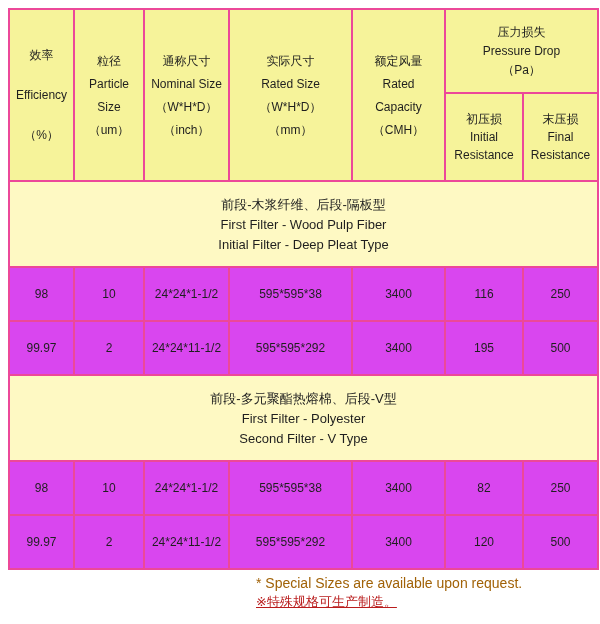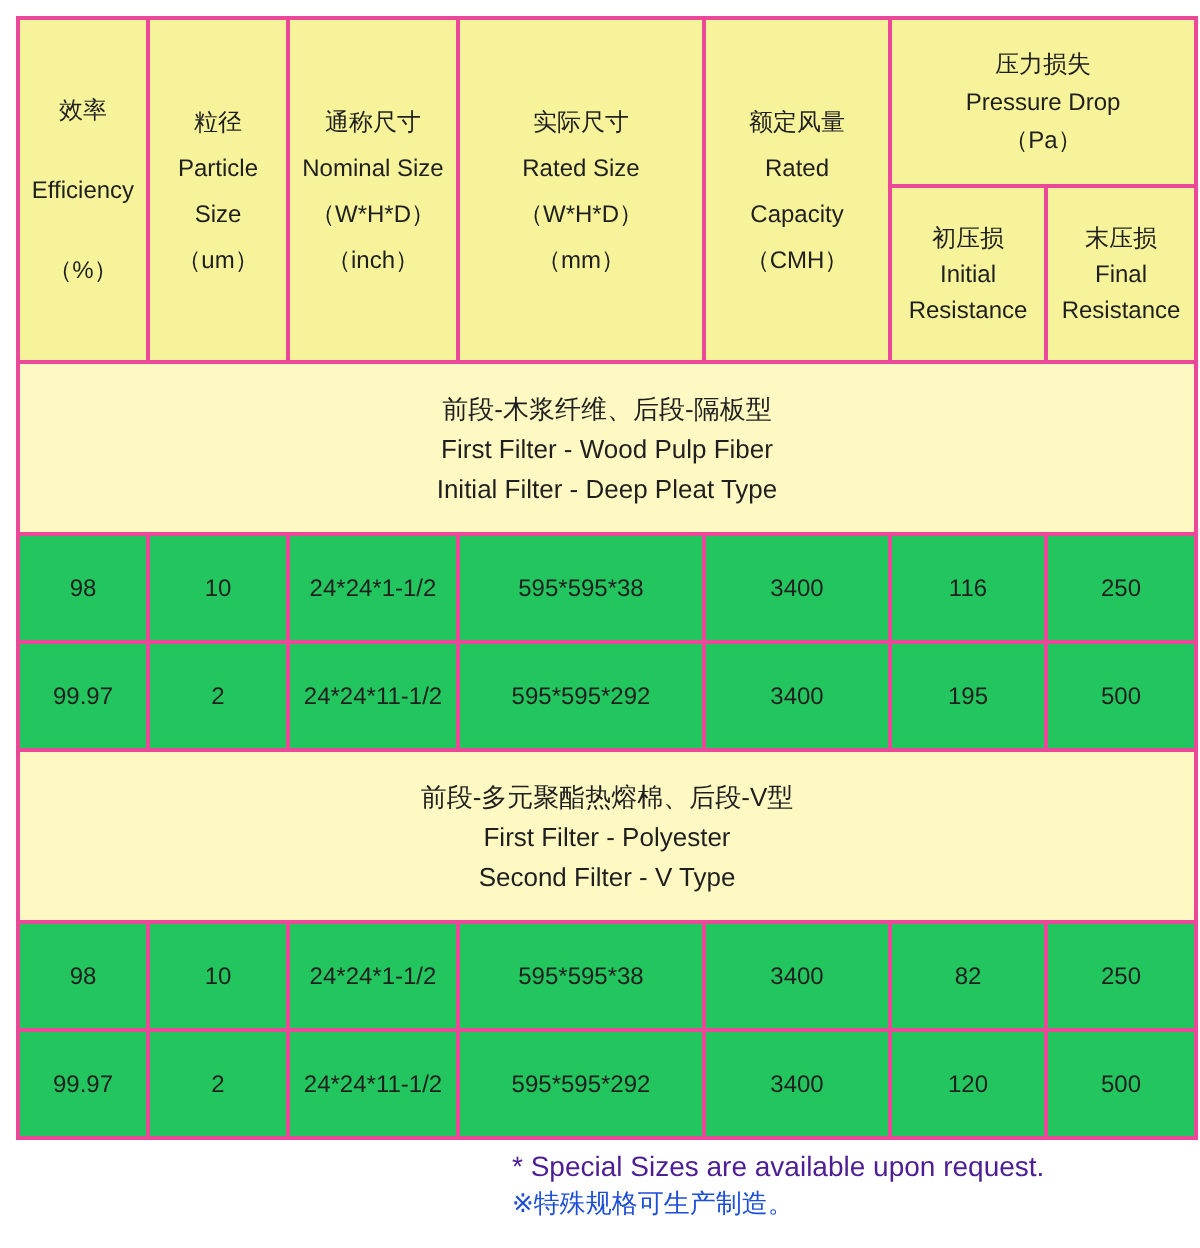--- a/index.html
+++ b/index.html
@@ -20,25 +20,25 @@
   tr.rA td{height:82px;}
   tr.rB td{height:86px;}
   .hl{font-size:12px;line-height:14px;margin:9px 0;}
   td.sp3 .hl{margin:26px 0;}
   td.ptop .hl{margin:5px 0;}
   td.psub .hl{margin:4px 0;}
   
   tr.band td{background:#fef9c3;height:84px;}
   .bl{font-size:13px;line-height:15px;margin:5px 0;}
   
-  tr.drow td{height:52px;background:#22c55e;font-size:12px;}
+  tr.drow td{height:52px;background:#d946ef;font-size:12px;}
   
   .footer{position:absolute;left:256px;top:574px;text-align:left;}
-  .fnote-en{font-size:14px;line-height:18px;color:#4c1d95;}
-  .fnote-zh{font-size:13px;line-height:17px;color:#1d4ed8;margin-top:1px;}
+  .fnote-en{font-size:14px;line-height:18px;color:#a16207;}
+  .fnote-zh{font-size:13px;line-height:17px;color:#b91c1c;margin-top:1px;text-decoration:underline;}
 </style>
 </head>
 <body>
 
 <table class="spec">
   <colgroup>
     <col style="width:65px">
       <col style="width:70px">
       <col style="width:85px">
     <col style="width:123px">

